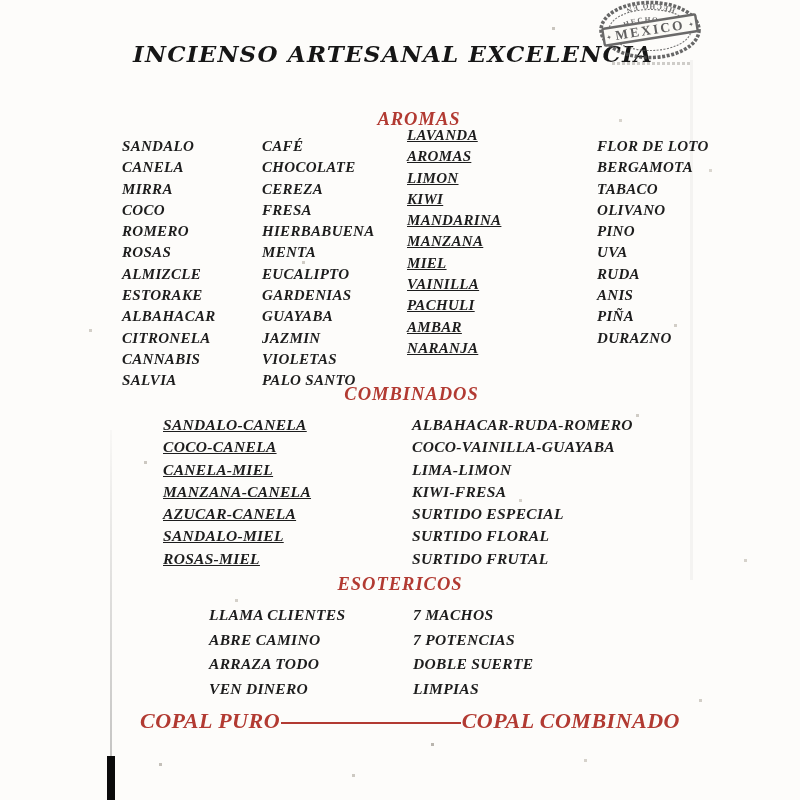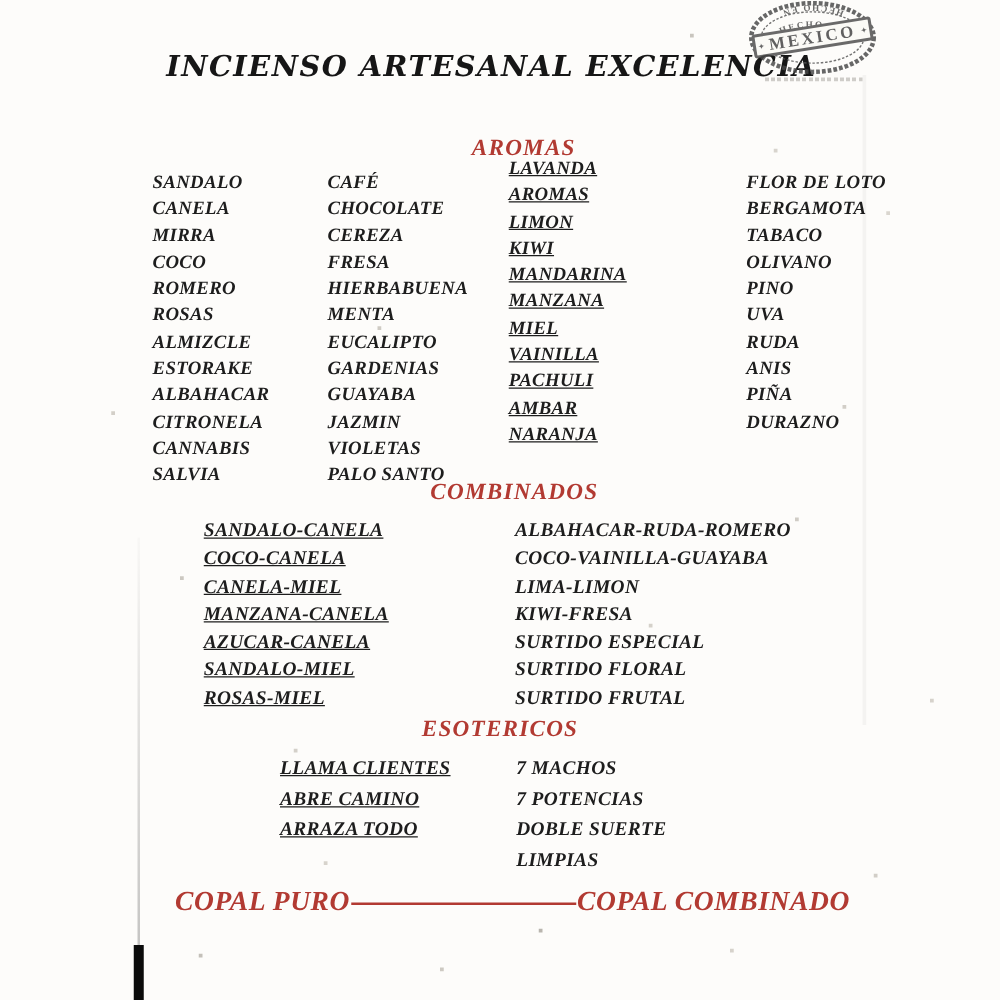--- a/index.html
+++ b/index.html
@@ -47,21 +47,21 @@
     letter-spacing:0.3px;white-space:nowrap;
   }
   .aromas-col1{left:122px;top:136px;}
   .aromas-col2{left:262px;top:136px;}
   .aromas-col3{left:407px;top:125px;text-decoration:underline;}
   .aromas-col4{left:578px;top:136px;margin-left:19px;}
   .comb-col{font-size:15.5px;line-height:22.3px;top:414px;}
   .comb-col1{left:163px;text-decoration:underline;}
   .comb-col2{left:412px;}
   .eso-col{font-size:15.5px;line-height:24.6px;top:603px;}
-  .eso-col1{left:224px;text-decoration:underline;}
+  .eso-col1{left:209px;}
   .eso-col2{left:413px;}
   .footer{
     position:absolute;left:140px;top:708px;width:540px;
     display:flex;align-items:center;
     font:italic 700 22px "Liberation Serif",serif;
     color:var(--red);letter-spacing:0.5px;white-space:nowrap;
   }
   .footer .rule{
     flex:1;height:2px;background:var(--red);margin:3px 1px 0 1px;
   }
@@ -187,20 +187,21 @@
       <div>SURTIDO ESPECIAL</div>
       <div>SURTIDO FLORAL</div>
       <div>SURTIDO FRUTAL</div>
     </div>
 
   <div class="sec-head esotericos">ESOTERICOS</div>
   <div class="col eso-col eso-col1">
       <div>LLAMA CLIENTES</div>
       <div>ABRE CAMINO</div>
       <div>ARRAZA TODO</div>
+      <div>VEN DINERO</div>
     </div>
   <div class="col eso-col eso-col2">
       <div>7 MACHOS</div>
       <div>7 POTENCIAS</div>
       <div>DOBLE SUERTE</div>
       <div>LIMPIAS</div>
     </div>
 
   <div class="footer">
     <span>COPAL PURO</span>

